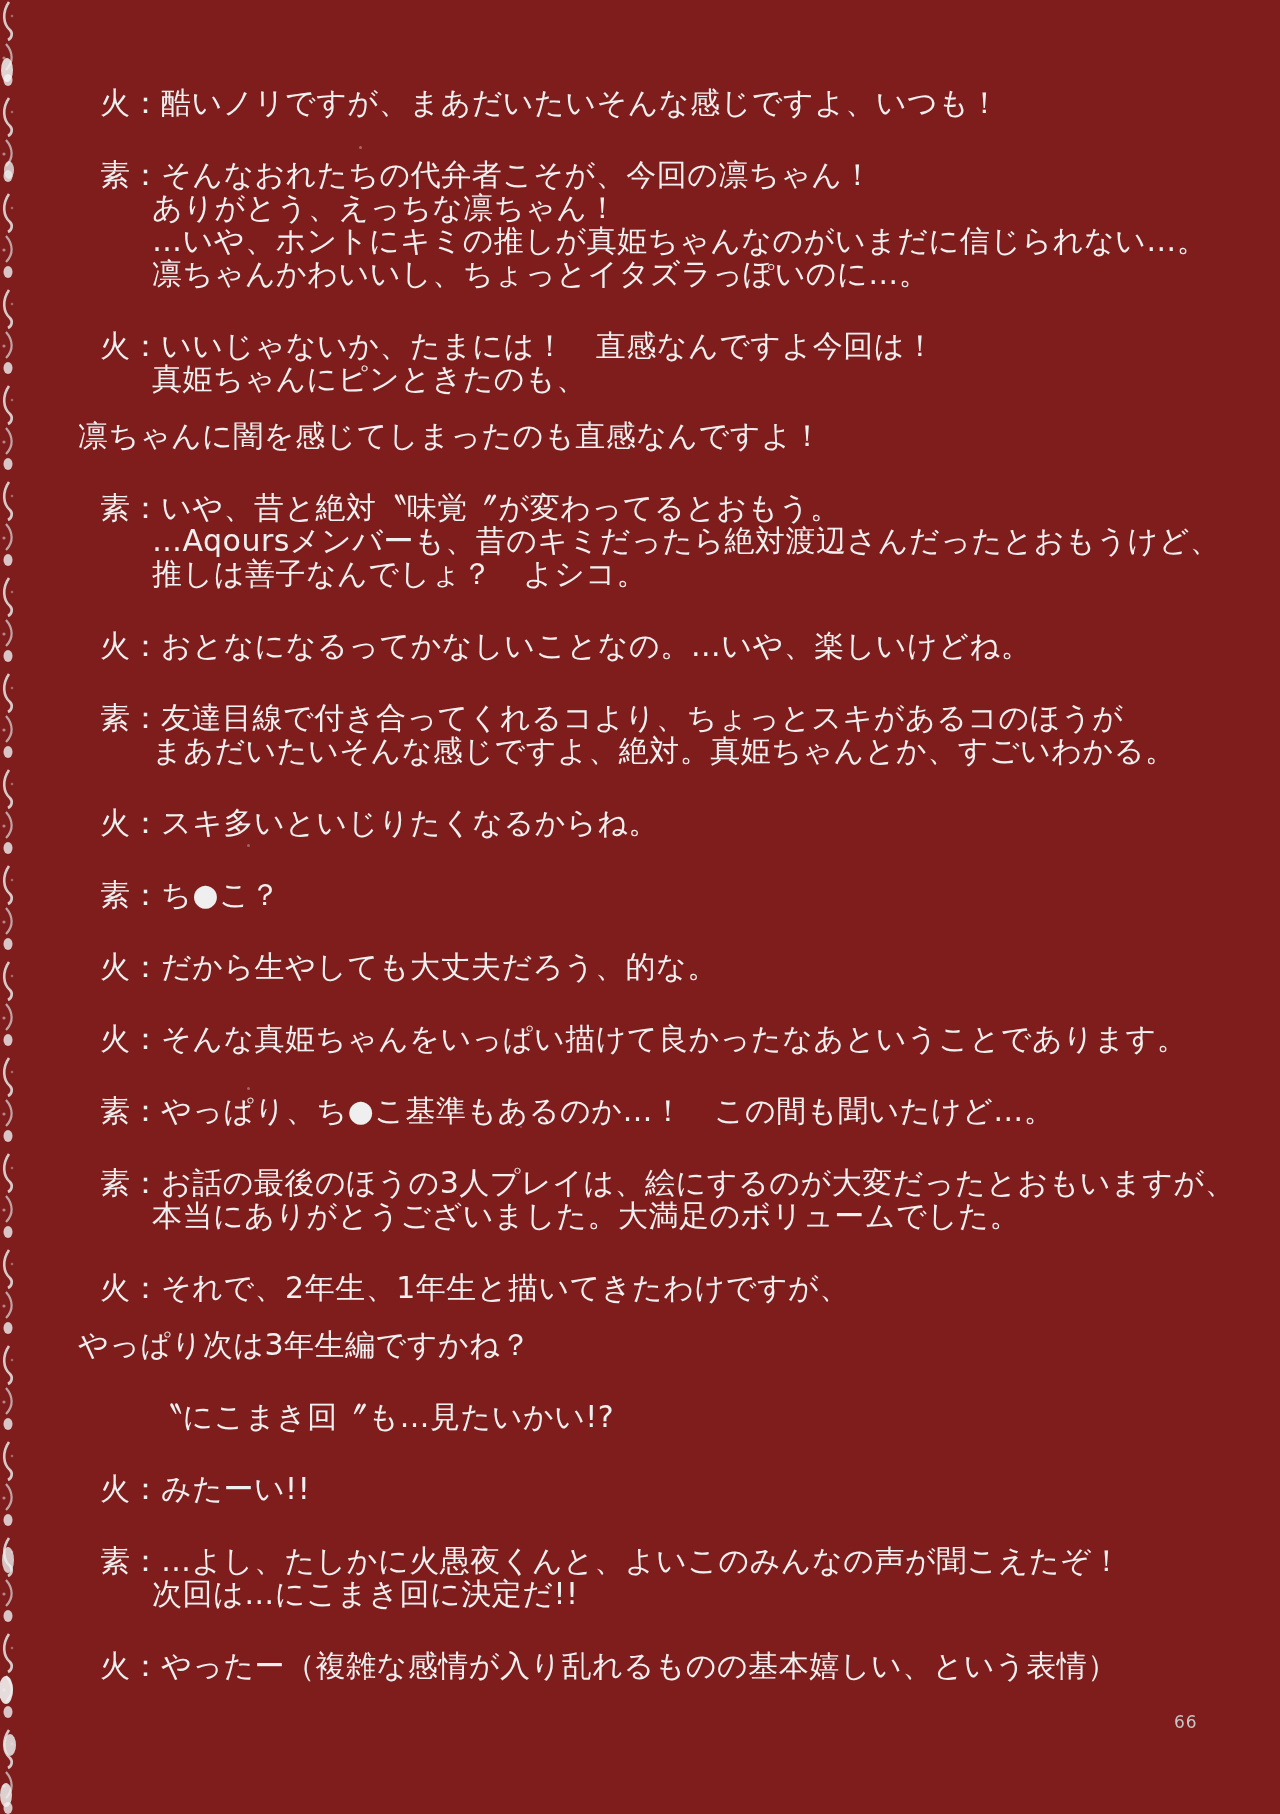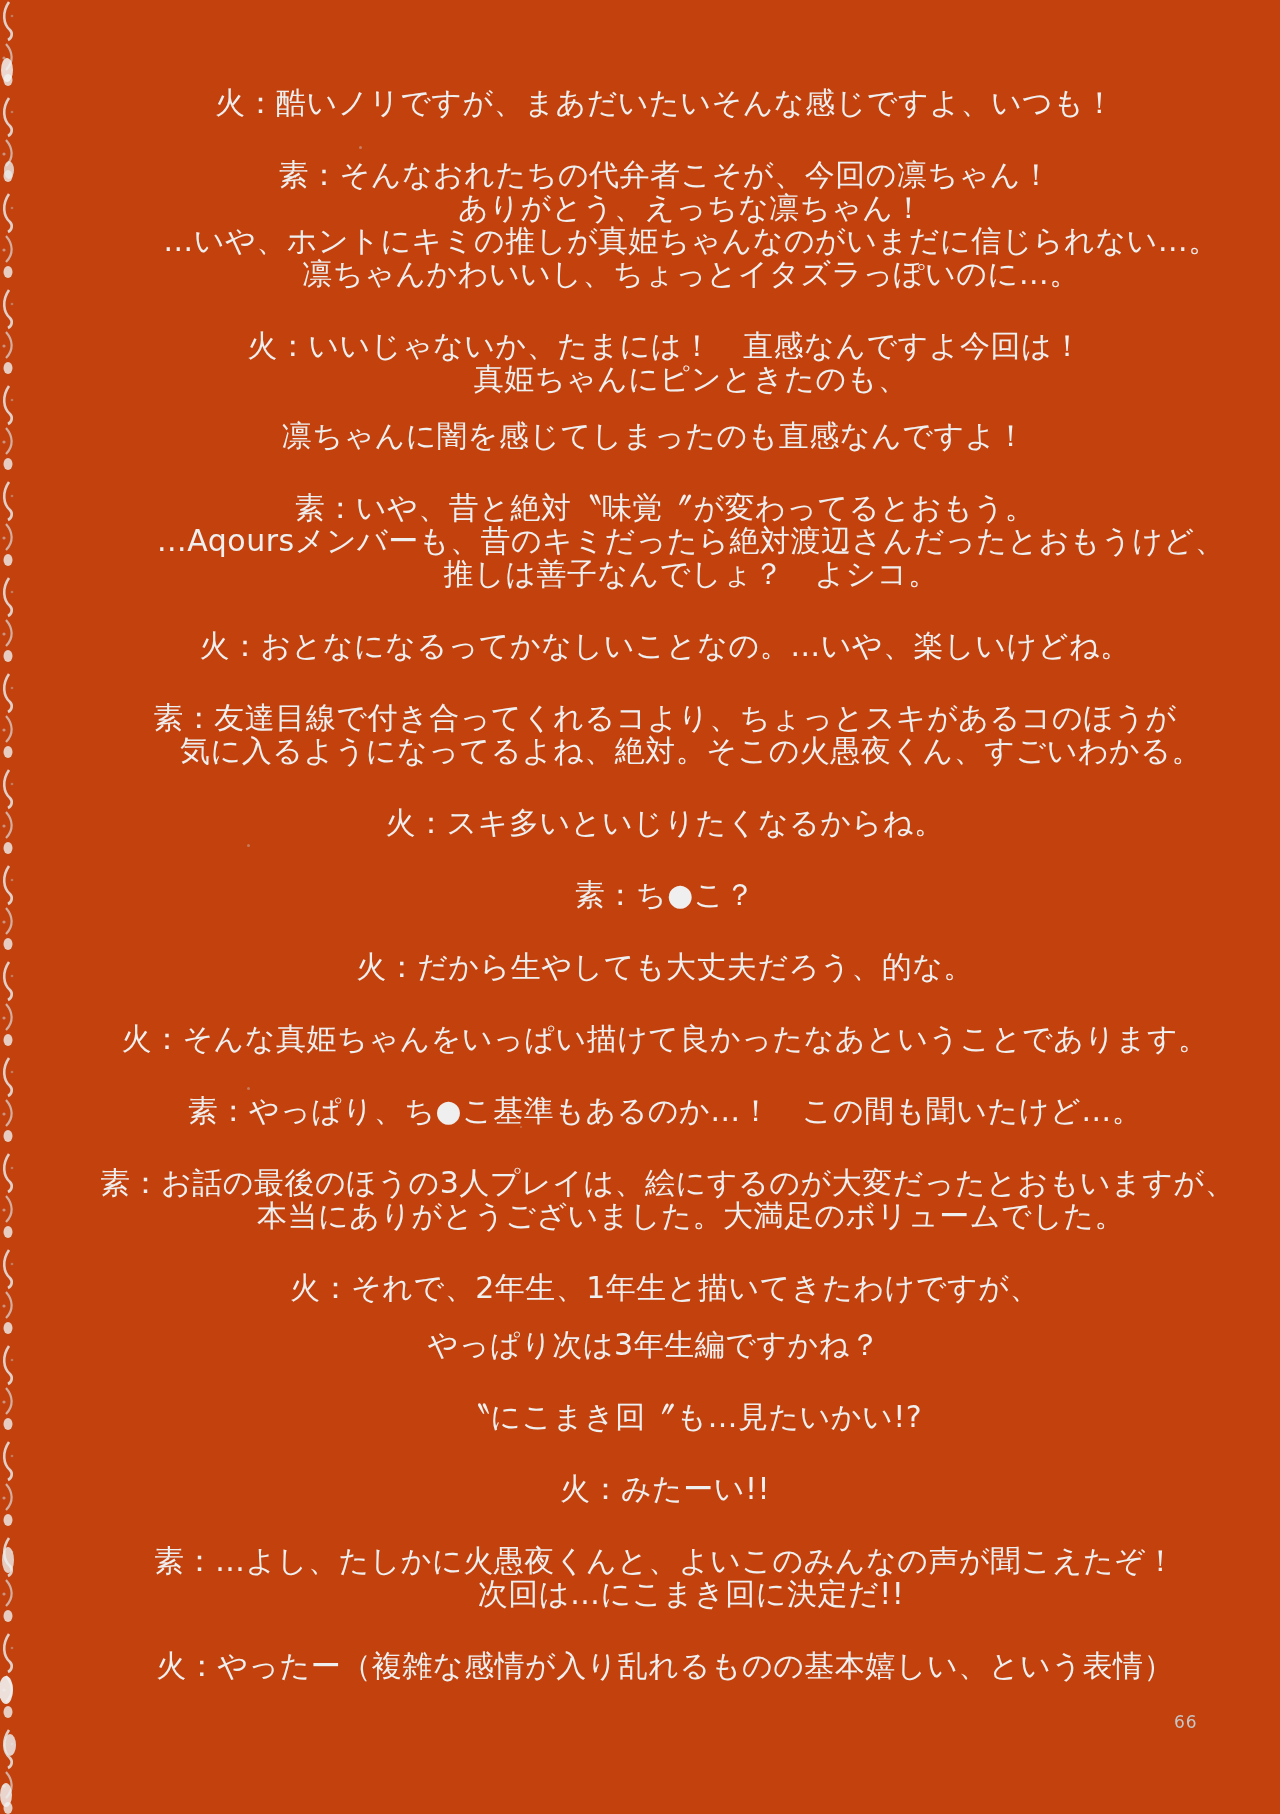--- a/index.html
+++ b/index.html
@@ -1,20 +1,20 @@
 <!DOCTYPE html>
 <html><head>
 <meta charset="utf-8">
 <style>
   html,body{margin:0;padding:0;background:#000;}
   body{
     width:1280px;height:1814px;position:relative;overflow:hidden;
     font-family:"DejaVu Sans","Liberation Sans",sans-serif;
   }
-  .page{position:absolute;inset:0;background:#c2410c;text-align:center;}
+  .page{position:absolute;inset:0;background:#7f1d1d;}
   .dialogue{
     position:absolute;left:100px;top:86px;width:1130px;
     font-size:30px;line-height:33px;color:#efefef;
     letter-spacing:0.5px;white-space:nowrap;
   }
   .block{padding-left:52px;margin:0 0 39px 0;}
   .line{min-height:33px;}
   .line.first{text-indent:-52px;}
   .line.flush{margin-left:-74px;margin-top:24px;}
   .speaker{color:#efefef;}
@@ -71,21 +71,21 @@
       <div class="block">
         <div class="line first"><span class="speaker">素：</span>いや、昔と絶対〝味覚〞が変わってるとおもう。</div>
         <div class="line">…Aqoursメンバーも、昔のキミだったら絶対渡辺さんだったとおもうけど、</div>
         <div class="line">推しは善子なんでしょ？　よシコ。</div>
       </div>
       <div class="block">
         <div class="line first"><span class="speaker">火：</span>おとなになるってかなしいことなの。…いや、楽しいけどね。</div>
       </div>
       <div class="block">
         <div class="line first"><span class="speaker">素：</span>友達目線で付き合ってくれるコより、ちょっとスキがあるコのほうが</div>
-        <div class="line">気に入るようになってるよね、絶対。そこの火愚夜くん、すごいわかる。</div>
+        <div class="line">まあだいたいそんな感じですよ、絶対。真姫ちゃんとか、すごいわかる。</div>
       </div>
       <div class="block">
         <div class="line first"><span class="speaker">火：</span>スキ多いといじりたくなるからね。</div>
       </div>
       <div class="block">
         <div class="line first"><span class="speaker">素：</span>ち●こ？</div>
       </div>
       <div class="block">
         <div class="line first"><span class="speaker">火：</span>だから生やしても大丈夫だろう、的な。</div>
       </div>

